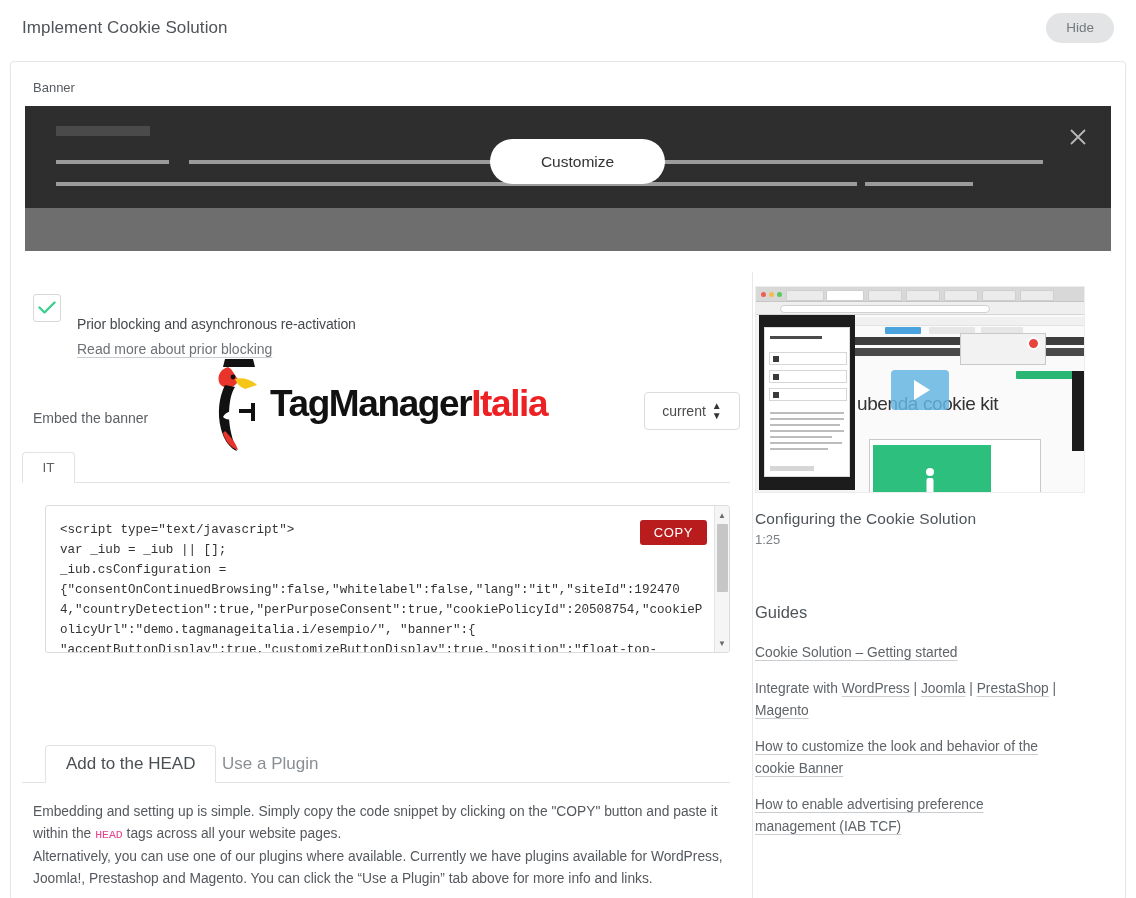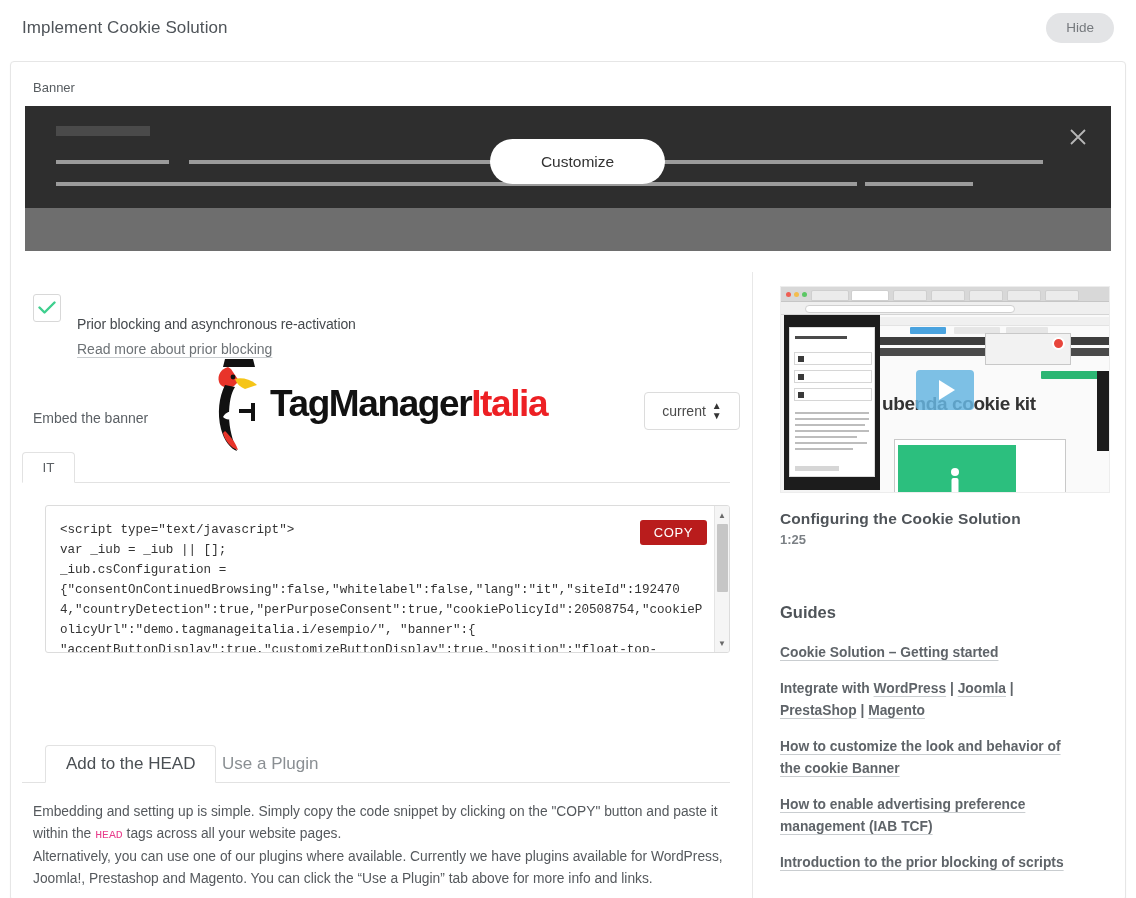--- a/index.html
+++ b/index.html
@@ -98,24 +98,23 @@
 
   
   .body-cols { position: absolute; left: 0; top: 210px; width: 100%; }
   .col-left {
     position: absolute; left: 0; top: 0;
     width: 742px;
     border-right: 1px solid #e8e8e8;
     min-height: 630px;
   }
   .col-right {
-    position: absolute; left: 747px; top: 0;
+    position: absolute; left: 722px; top: 0;
     width: 374px;
     padding: 14px 0 0 22px;
-    font-weight: bold;
   }
 
   
   .prior-row {
     display: flex; align-items: flex-start;
     padding: 22px 0 0 22px;
   }
   .checkbox {
     width: 28px; height: 28px;
     border: 1px solid #d8d8d8;
@@ -557,23 +556,20 @@
         </div>
         <div class="guide-item">
           <span>Integrate with </span><a>WordPress</a><span> | </span><a>Joomla</a><span> | </span><a>PrestaShop</a><span> | </span><a>Magento</a>
         </div>
         <div class="guide-item">
           <a>How to customize the look and behavior of the cookie Banner</a>
         </div>
         <div class="guide-item">
           <a>How to enable advertising preference management (IAB TCF)</a>
         </div>
-        <div class="guide-item">
-          <a>Introduction to the prior blocking of scripts</a>
-        </div>
       </div>
 
     </div>
   </div>
 </div>
 
 <div class="watermark">
   <svg width="90" height="100" viewBox="0 0 90 100">
     <path d="M30 4 L58 4 L60 12 L28 12 Z" fill="#111"></path>
     <path d="M33 12 C26 14 22 20 24 27 C26 33 34 34 39 31 L44 26 L36 14 Z" fill="#e8342a"></path>

